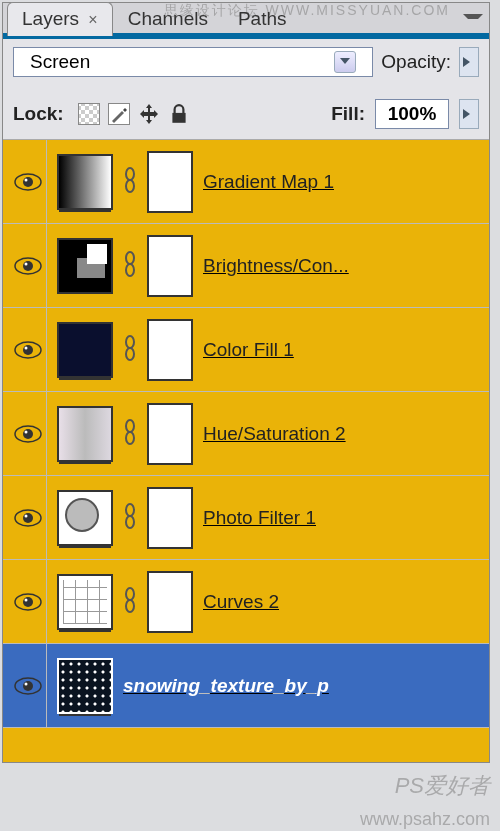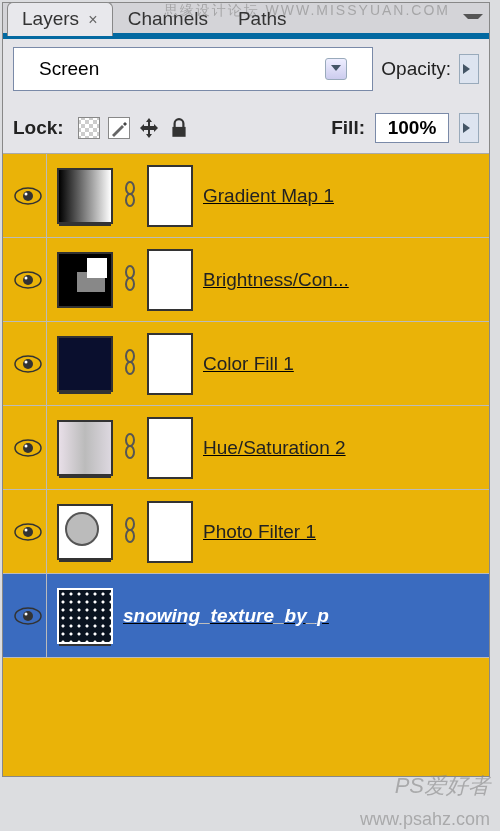--- a/index.html
+++ b/index.html
@@ -7,21 +7,21 @@
 .panel { background: #e4e4e8; border: 1px solid #888; width: 488px; margin: 2px; }
 .tabs { display: flex; align-items: center; height: 36px; background: #d4d4d8; border-bottom: 6px solid #0369a1; padding: 0 4px; }
 .tab { padding: 5px 14px 6px; font-size: 19px; color: #333; border: 1px solid transparent; border-bottom: none; border-radius: 6px 6px 0 0; cursor: pointer; position: relative; top: 1px; }
 .tab.active { background: #e8e8ec; border-color: #888; }
 .tab-close { margin-left: 4px; font-size: 16px; color: #666; }
 .menu-btn { margin-left: auto; width: 24px; height: 14px; display: flex; flex-direction: column; justify-content: space-between; padding: 1px 2px; }
 .menu-btn span { height: 2px; background: #555; }
 .menu-btn .arrow { border: 5px solid transparent; border-top-color: #555; height: 0; background: none; margin-top: 2px; }
 .controls { padding: 8px 10px 10px; border-bottom: 1px solid #aaa; }
 .row1 { display: flex; align-items: center; gap: 8px; margin-bottom: 22px; }
-.blend-select { flex: 1; height: 44px; border: 1px solid #7a8aa8; background: #fff; display: flex; align-items: center; padding: 0 25px; font-size: 19px; }
+.blend-select { flex: 1; height: 30px; border: 1px solid #7a8aa8; background: #fff; display: flex; align-items: center; padding: 0 16px; font-size: 19px; }
 .blend-arrow { margin-left: auto; width: 22px; height: 22px; background: linear-gradient(#eef,#cce); border: 1px solid #9ab; border-radius: 3px; display: flex; align-items: center; justify-content: center; }
 .blend-arrow::after { content: ""; border: 5px solid transparent; border-top: 6px solid #456; margin-top: 3px; }
 .label { font-size: 19px; color: #222; }
 .val-box { width: 74px; height: 30px; border: 1px solid #7a8aa8; background: #fff; display: flex; align-items: center; justify-content: center; font-size: 19px; }
 .arrow-btn { width: 20px; height: 30px; background: #dde4f0; border: 1px solid #9ab; display: flex; align-items: center; justify-content: center; }
 .arrow-btn::after { content: ""; border: 5px solid transparent; border-left: 7px solid #456; }
 .row2 { display: flex; align-items: center; gap: 10px; font-weight: bold; }
 .lock-icons { display: flex; gap: 8px; margin-left: 4px; }
 .lock-ico { width: 22px; height: 22px; border: 1px solid #888; background: #fff; }
 .lock-ico.checker { background: repeating-conic-gradient(#ccc 0 25%, #fff 0 50%) 50%/8px 8px; }
@@ -191,20 +191,36 @@
           </svg>
         </div>
         <div class="thumb photofilter"></div>
         <div><svg class="link-ico" viewBox="0 0 14 28">
             <ellipse cx="7" cy="8" rx="4" ry="6" fill="none" stroke="#555" stroke-width="2"></ellipse>
             <ellipse cx="7" cy="20" rx="4" ry="6" fill="none" stroke="#555" stroke-width="2"></ellipse>
           </svg></div>
         <div class="mask"></div>
         <span class="layer-name">Photo Filter 1</span>
       </div>
+      <div class="layer-row">
+        <div class="vis-col">
+          <svg class="eye" viewBox="0 0 28 18">
+            <ellipse cx="14" cy="9" rx="13" ry="8" fill="none" stroke="#333" stroke-width="1.5"></ellipse>
+            <circle cx="14" cy="9" r="5" fill="#333"></circle>
+            <circle cx="12" cy="7" r="1.5" fill="#fff"></circle>
+          </svg>
+        </div>
+        <div class="thumb curves"></div>
+        <div><svg class="link-ico" viewBox="0 0 14 28">
+            <ellipse cx="7" cy="8" rx="4" ry="6" fill="none" stroke="#555" stroke-width="2"></ellipse>
+            <ellipse cx="7" cy="20" rx="4" ry="6" fill="none" stroke="#555" stroke-width="2"></ellipse>
+          </svg></div>
+        <div class="mask"></div>
+        <span class="layer-name">Curves 2</span>
+      </div>
       <div class="layer-row selected">
         <div class="vis-col">
           <svg class="eye" viewBox="0 0 28 18">
             <ellipse cx="14" cy="9" rx="13" ry="8" fill="none" stroke="#333" stroke-width="1.5"></ellipse>
             <circle cx="14" cy="9" r="5" fill="#333"></circle>
             <circle cx="12" cy="7" r="1.5" fill="#fff"></circle>
           </svg>
         </div>
         <div class="thumb snow"></div>
         <span class="layer-name">snowing_texture_by_p</span>

